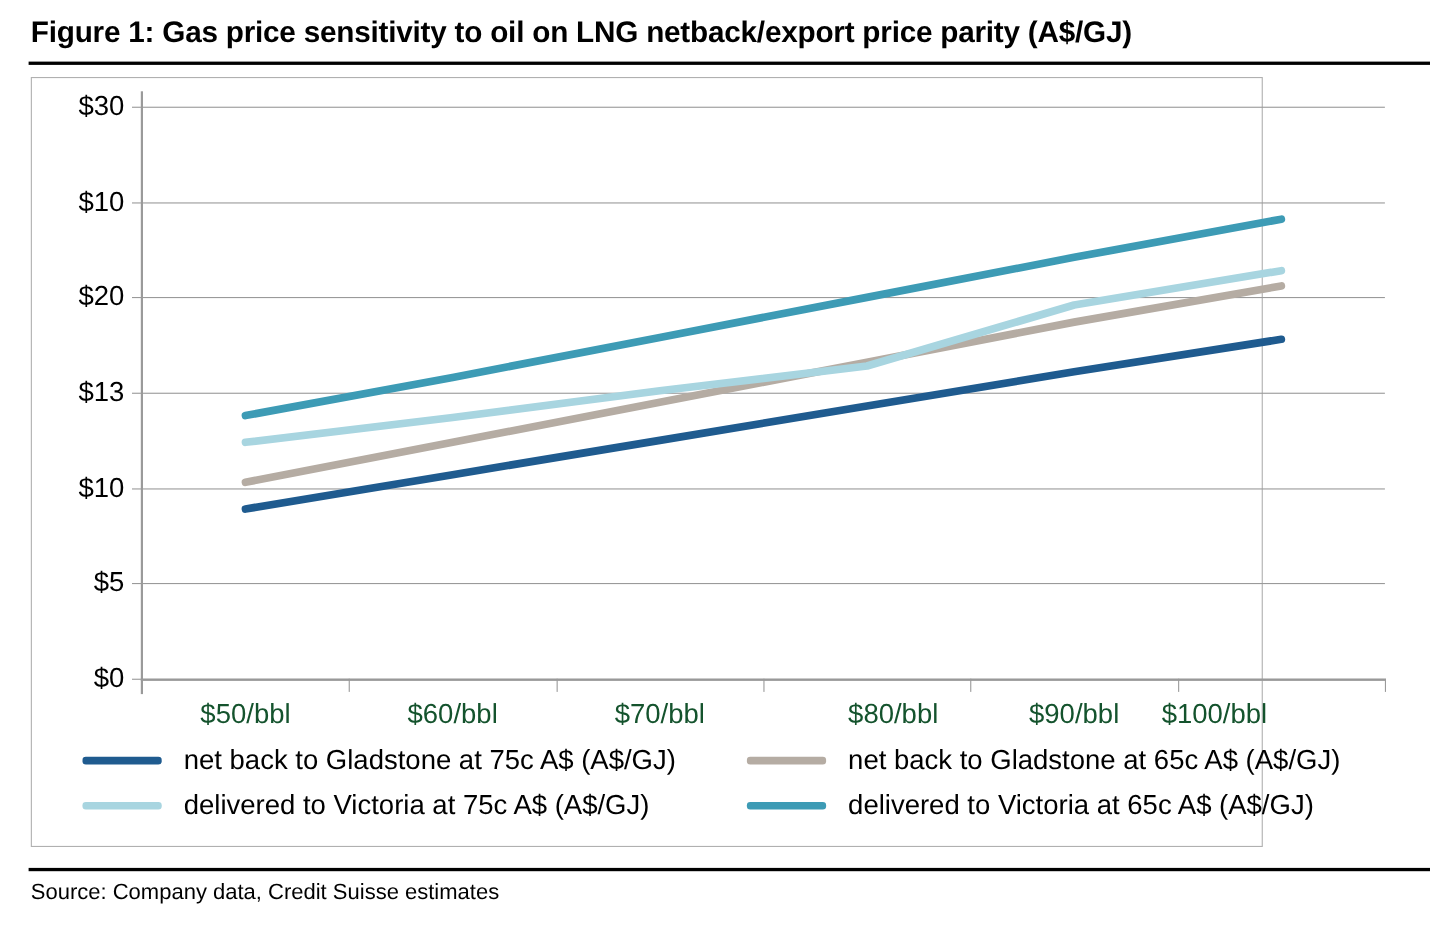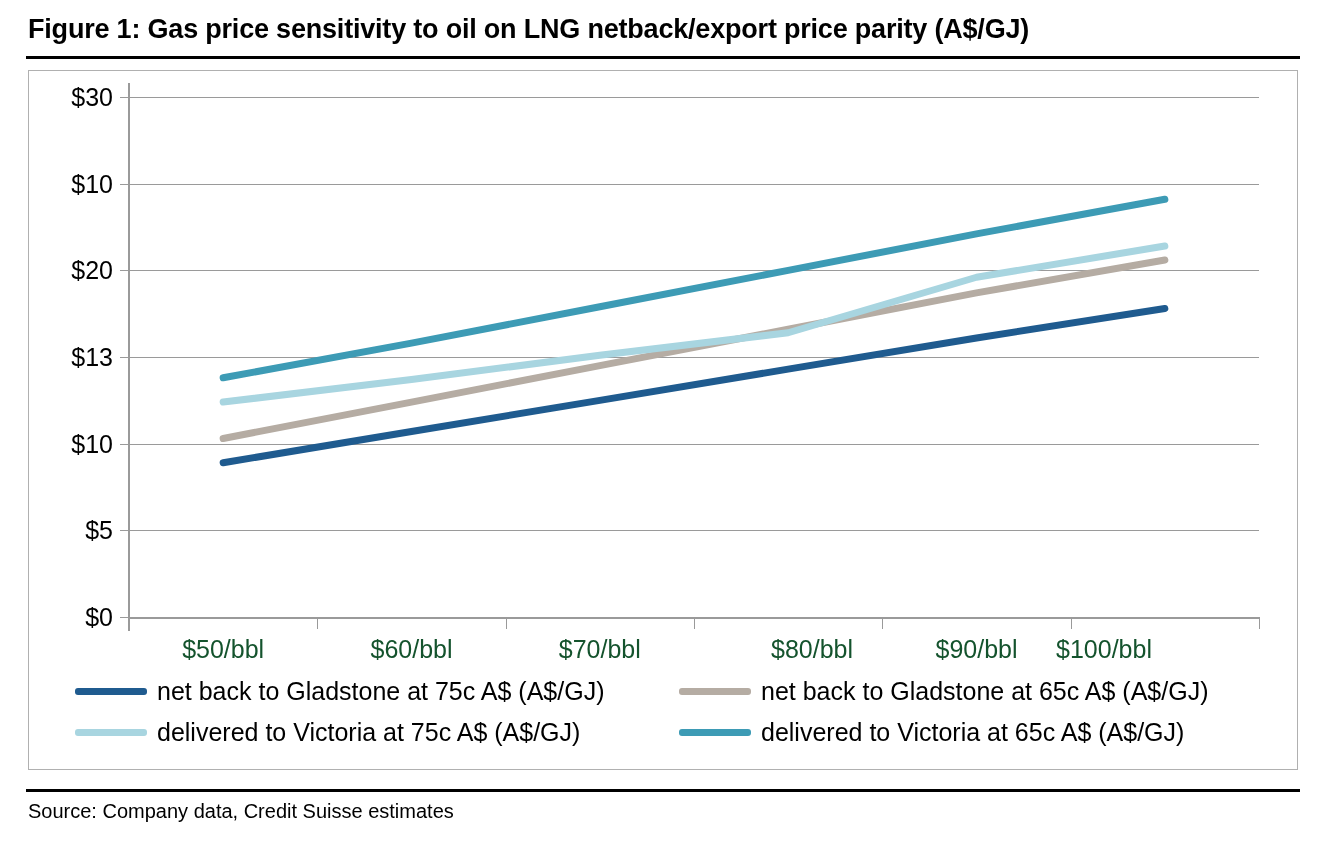--- a/index.html
+++ b/index.html
@@ -40,21 +40,21 @@
     width: 1274px;
     height: 3px;
     background: #000000;
   }
 
   
   .chart-frame {
     position: absolute;
     left: 28px;
     top: 70px;
-    width: 1270px;
+    width: 1120px;
     height: 700px;
     border: 1px solid #b0b0b0;
     box-sizing: border-box;
     background: #ffffff;
   }
 
   
   .plot-wrap {
     position: absolute;
     left: 100px;   
@@ -134,21 +134,21 @@
     top: 600px;
     width: 1190px;
     display: grid;
     grid-template-columns: 604px 586px;
     grid-auto-rows: 41px;
     align-items: center;
   }
   .legend-item {
     display: flex;
     align-items: center;
-    gap: 6px;
+    gap: 16px;
     white-space: nowrap;
   }
   .legend-swatch {
     width: 72px;
     height: 7px;
     border-radius: 3px;
     flex: 0 0 auto;
     margin-right: 4px;
   }
   .legend-label {

